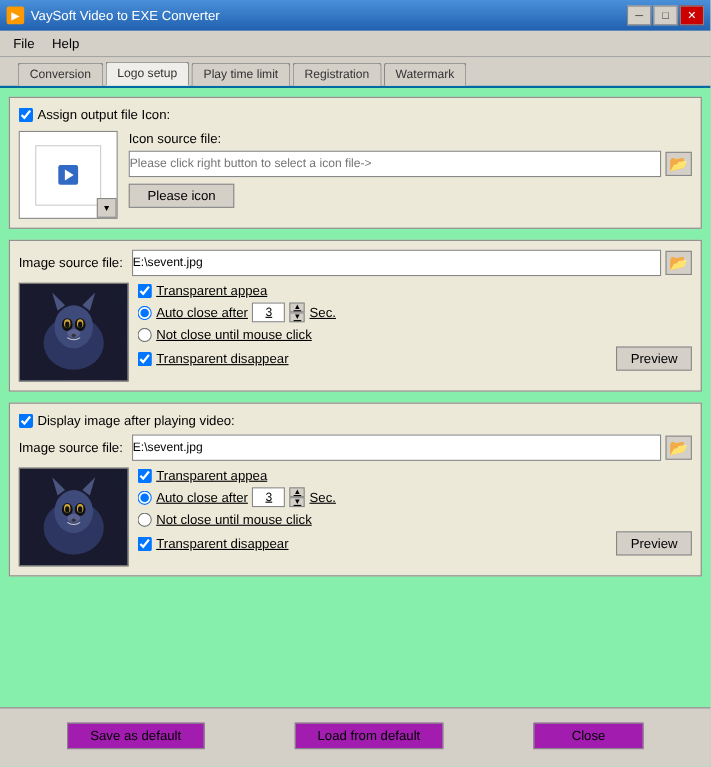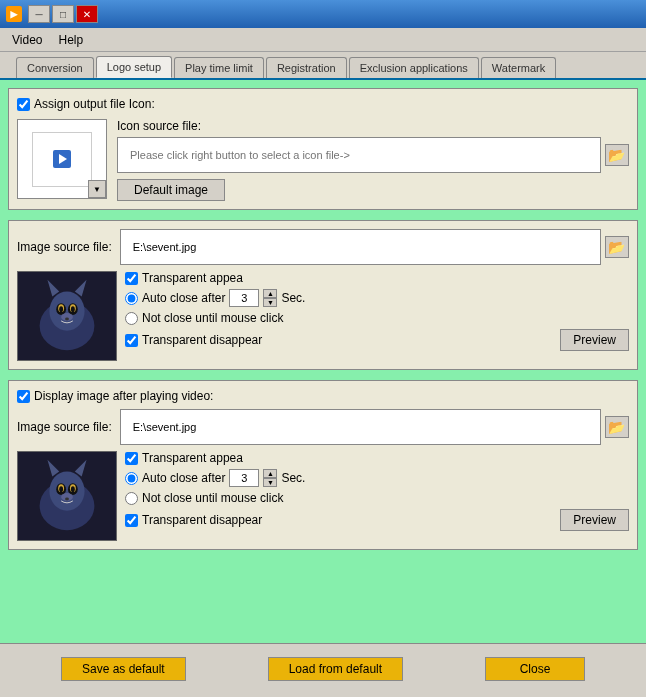--- a/index.html
+++ b/index.html
@@ -176,24 +176,24 @@
       margin-bottom: 4px;
     }
     .input-row {
       display: flex;
       align-items: center;
       gap: 4px;
       margin-bottom: 6px;
     }
     .text-input {
       flex: 1;
-      height: 36px;
+      height: 24px;
       border: 1px solid #888;
       background: white;
-      padding: 2px 12px;
+      padding: 2px 0;
       font-size: 11px;
     }
     .folder-btn {
       width: 24px;
       height: 22px;
       border: 1px solid #888;
       background: #d4d0c8;
       cursor: pointer;
       display: flex;
       align-items: center;
@@ -235,20 +235,21 @@
       flex: 1;
       display: flex;
       flex-direction: column;
       gap: 4px;
     }
     .option-row {
       display: flex;
       align-items: center;
       gap: 4px;
       font-size: 12px;
+      text-decoration: underline;
     }
     .spinbox {
       width: 30px;
       height: 18px;
       border: 1px solid #888;
       background: white;
       font-size: 11px;
       text-align: center;
     }
     .spin-btns {
@@ -279,21 +280,21 @@
       background: #d4d0c8;
       height: 50px;
       border-top: 1px solid #888;
       display: flex;
       align-items: center;
       justify-content: space-around;
       padding: 0 20px;
     }
     .bottom-btn {
       border: 1px solid #888;
-      background: #eab308;
+      background: #a21caf;
       padding: 4px 20px;
       cursor: pointer;
       font-size: 12px;
       min-width: 100px;
     }
     input[type="checkbox"] {
       width: 13px;
       height: 13px;
     }
     input[type="radio"] {
@@ -301,38 +302,38 @@
       height: 13px;
     }
   </style>
 </head>
 <body>
 
 <div class="title-bar">
   <div class="title-bar-icon">
     <span style="font-size:9px;">▶</span>
   </div>
+  <span class="title-bar-text">VaySoft Video to EXE Converter</span>
   <div class="title-bar-controls">
     <button class="title-btn">─</button>
     <button class="title-btn">□</button>
     <button class="title-btn close-btn">✕</button>
   </div>
 </div>
 
 <div class="menu-bar">
-  <span class="menu-item">Video</span>
+  <span class="menu-item">File</span>
   <span class="menu-item">Help</span>
 </div>
 
 <div class="tabs-row">
   <div class="tab">Conversion</div>
   <div class="tab active">Logo setup</div>
   <div class="tab">Play time limit</div>
   <div class="tab">Registration</div>
-  <div class="tab">Exclusion applications</div>
   <div class="tab">Watermark</div>
 </div>
 
 <div class="main-content">
 
   <div class="section">
     <div class="checkbox-label">
       <input type="checkbox" checked="" style="">
       <span>Assign output file Icon:</span>
     </div>
@@ -346,21 +347,21 @@
         <div class="dropdown-arrow">▼</div>
       </div>
       <div class="icon-right">
         <div class="icon-source-label">Icon source file:</div>
         <div class="input-row">
           <input type="text" class="text-input" placeholder="Please click right button to select a icon file-&gt;" style="">
           <div class="folder-btn">
             <span class="folder-icon">📂</span>
           </div>
         </div>
-        <button class="default-icon-btn">Default image</button>
+        <button class="default-icon-btn">Please icon</button>
       </div>
     </div>
   </div>
 
   <div class="section">
     <div class="input-row">
       <span style="white-space:nowrap;margin-right:4px;">Image source file:</span>
       <input type="text" class="text-input" value="E:\sevent.jpg" style="">
       <div class="folder-btn">
         <span class="folder-icon">📂</span>

